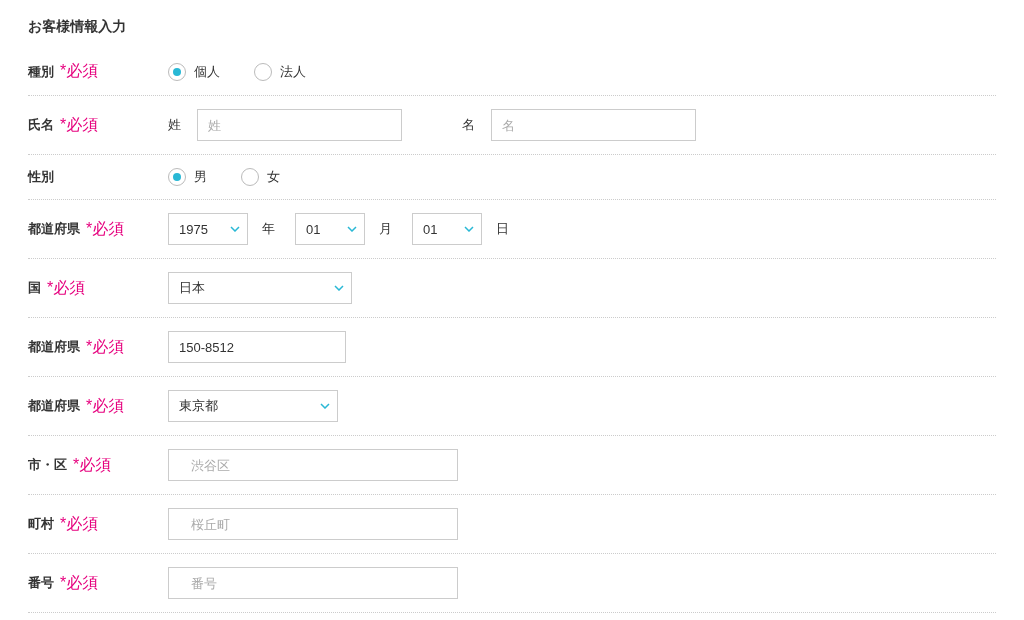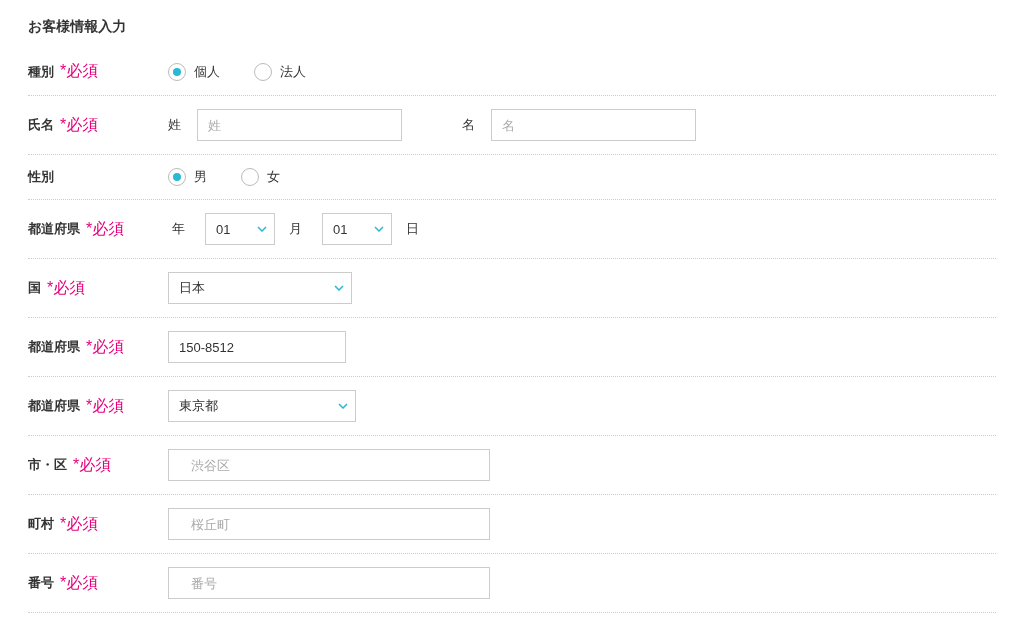--- a/index.html
+++ b/index.html
@@ -75,40 +75,40 @@
     height: 32px;
     border: 1px solid #ccc;
     padding: 0 10px;
     font-size: 13px;
     color: #333;
     background: #fff;
   }
   .text-input::placeholder { color: #aaa; }
   .w-name { width: 205px; }
   .w-postal { width: 178px; }
-  .w-addr { width: 322px; padding-left: 22px; }
+  .w-addr { width: 290px; padding-left: 22px; }
   .select-wrap {
     position: relative;
     display: inline-block;
   }
   .select {
     height: 32px;
     border: 1px solid #ccc;
     background: #fff;
     padding: 0 32px 0 10px;
     font-size: 13px;
     display: inline-flex;
     align-items: center;
     cursor: pointer;
     min-width: 70px;
   }
   .select.year { width: 80px; }
   .select.md   { width: 68px; }
   .select.country { width: 184px; }
-  .select.pref { width: 188px; }
+  .select.pref { width: 170px; }
   .chev {
     position: absolute;
     right: 8px;
     top: 50%;
     transform: translateY(-50%);
     pointer-events: none;
   }
   .chev svg { display: block; }
   .gap-name { width: 40px; }
   .unit { font-size: 13px; margin: 0 10px 0 4px; }
@@ -164,20 +164,28 @@
     </label>
   </div>
 </div>
 
 <div class="row">
   <div class="label-col">
     <span>都道府県</span>
     <span class="required">*必須</span>
   </div>
   <div class="field-col">
+    <span class="select-wrap">
+      <span class="select year">1975</span>
+      <span class="chev">
+        <svg width="10" height="6" viewBox="0 0 10 6">
+            <path d="M1 1l4 4 4-4" fill="none" stroke="#29b8d5" stroke-width="1.5"></path>
+          </svg>
+      </span>
+    </span>
     <span class="unit">年</span>
 
     <span class="select-wrap">
       <span class="select md">01</span>
       <span class="chev">
         <svg width="10" height="6" viewBox="0 0 10 6">
             <path d="M1 1l4 4 4-4" fill="none" stroke="#29b8d5" stroke-width="1.5"></path>
           </svg>
       </span>
     </span>

